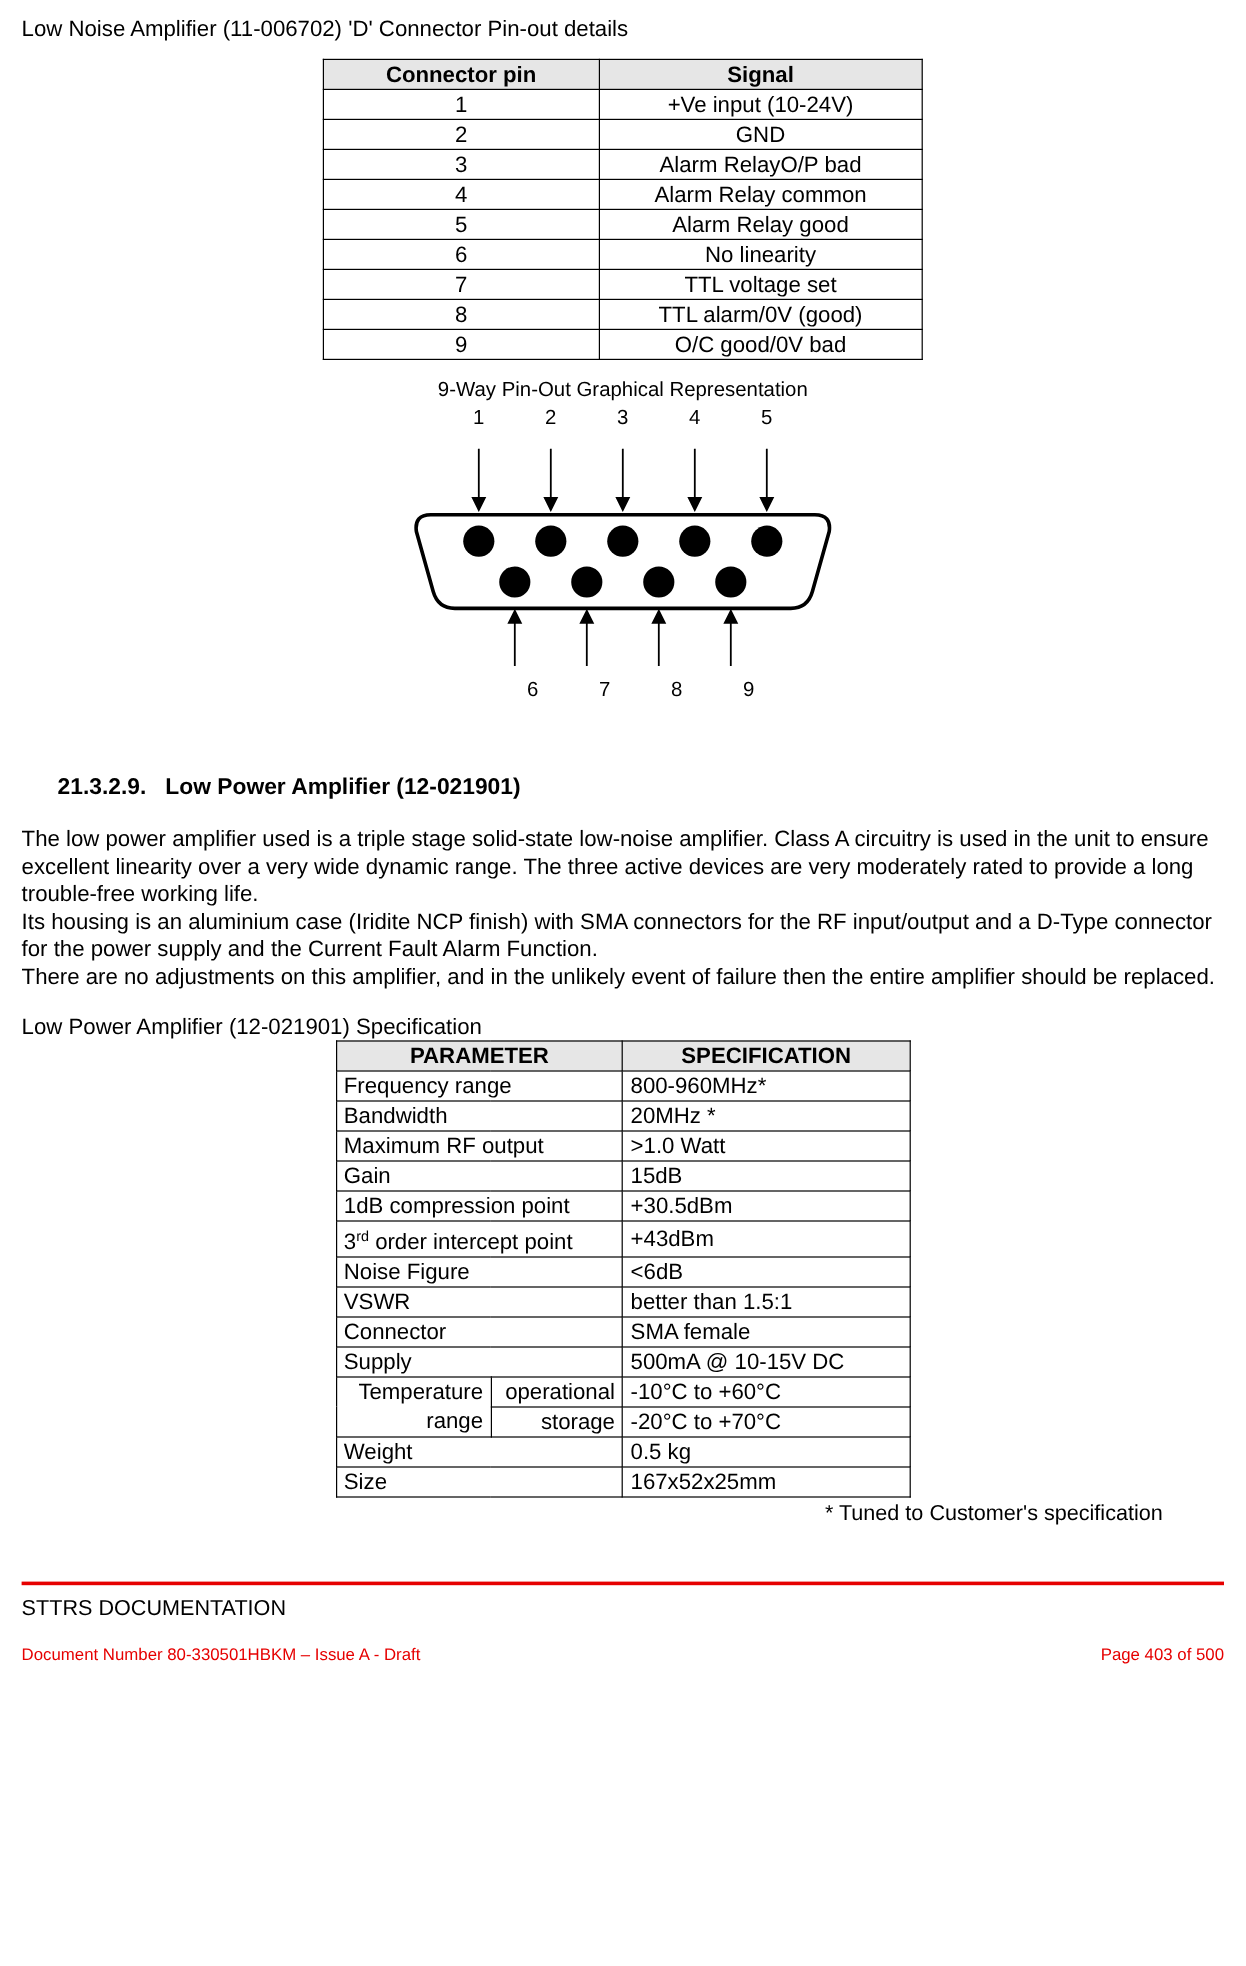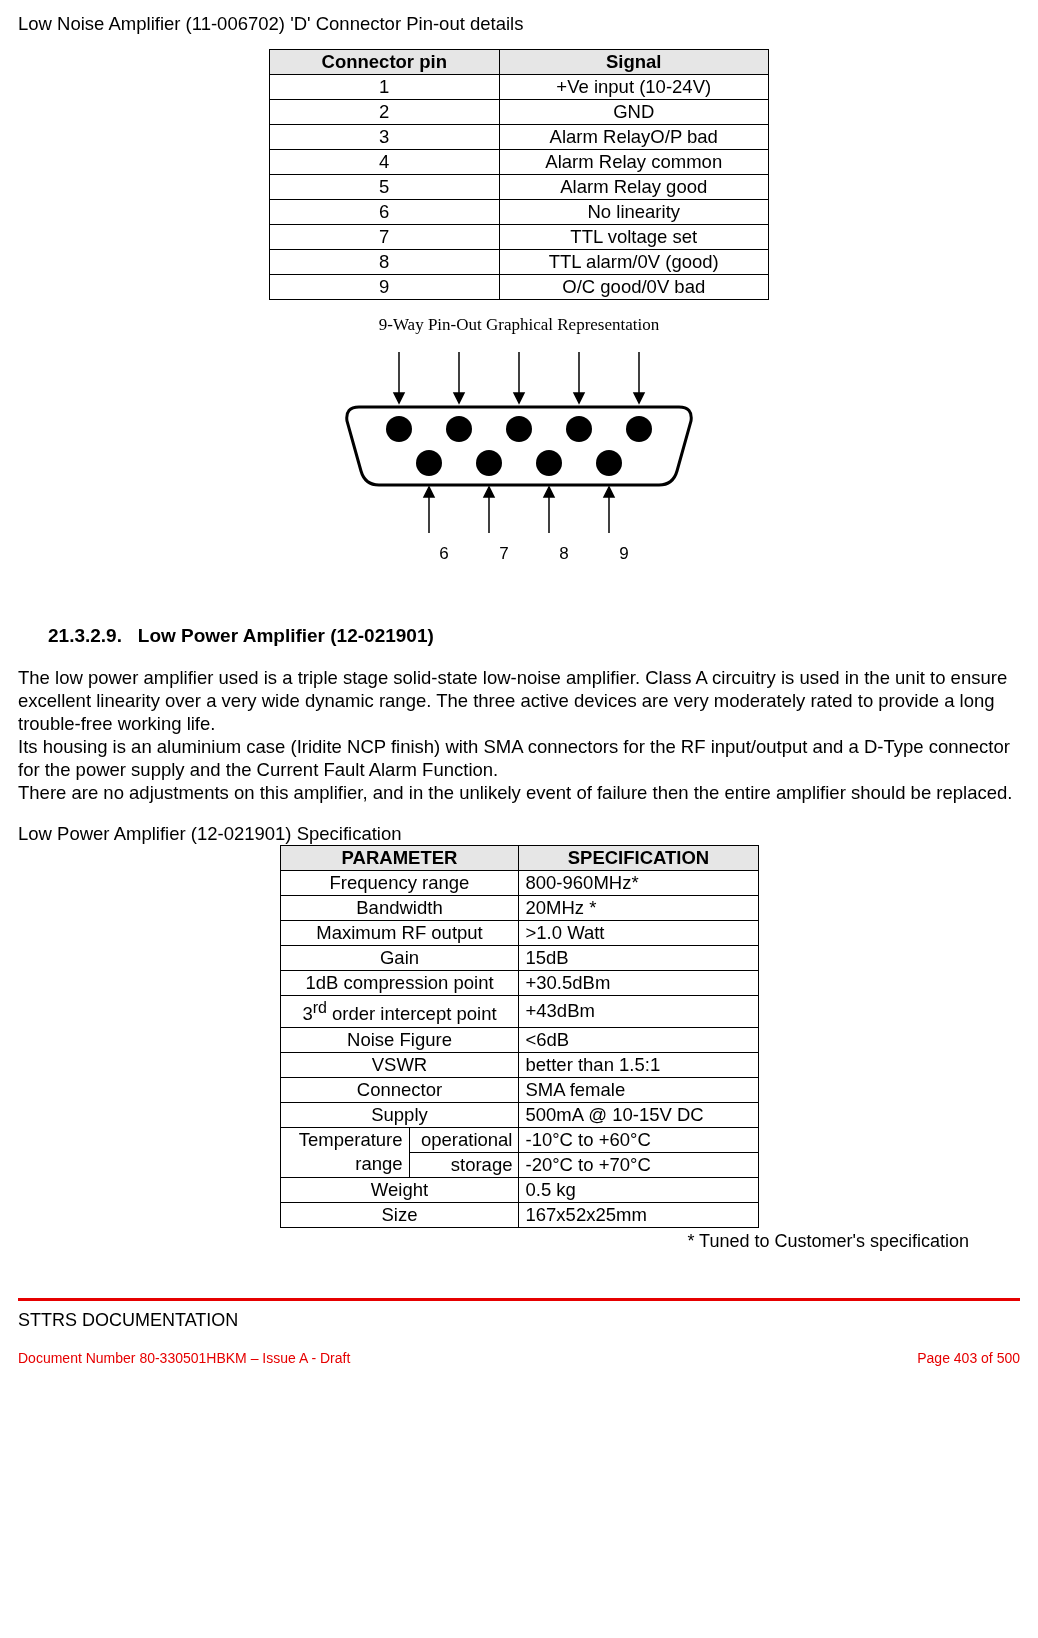--- a/index.html
+++ b/index.html
@@ -25,42 +25,42 @@
     font-size: 18.5px;
     font-weight: normal;
     height: 24px;
     line-height: 24px;
   }
   table.pinout th { background: #e6e6e6; font-weight: bold; text-align: center; }
   table.pinout td { text-align: center; }
   table.spec th { background: #e6e6e6; font-weight: bold; text-align: center; }
 
   .diagram-wrap { text-align: center; margin-top: 14px; }
-  .diagram-caption { font-size: 17px; margin-bottom: 2px; font-family: Liberation Serif, serif; }
+  .diagram-caption { font-size: 17px; margin-bottom: 2px; }
   .pin-labels { font-size: 17px; }
   .pin-labels span { display: inline-block; width: 60px; text-align: center; }
 
   .section-heading { font-weight: bold; font-size: 19px; margin: 60px 0 18px 30px; }
   .para { margin: 0 0 0 0; }
   .spec-title { margin: 18px 0 0 0; }
 
   table.spec { width: 479px; }
-  table.spec td.param { text-align: center; padding-right: 6px; }
+  table.spec td.param { text-align: left; padding-right: 6px; }
   table.spec td.val   { text-align: left;  padding-left: 6px; margin-top: 28px; }
   table.spec td.sub   { text-align: right; padding-right: 6px; }
 
   .footnote { text-align: right; width: 900px; margin: 2px auto 0 auto; font-size: 18px; }
 
   .footer-rule { border: none; border-top: 3px solid #e60000; margin: 46px 0 8px 0; }
   .footer-doc-title { color: #000000; font-size: 18px; margin-bottom: 18px; }
   .footer-row { display: flex; justify-content: space-between; color: #e60000; font-size: 14px; }
 
   
   .svg-box { display:inline-block; }
-  sup.ord { font-size: 16px; vertical-align: super; }
+  sup.ord { font-size: 12px; vertical-align: super; }
 </style>
 </head>
 <body>
 
 <div class="title-line">Low Noise Amplifier (11-006702) 'D' Connector Pin-out details</div>
 
 <table class="pinout">
   <thead>
     <tr>
       <th style="width:46%">Connector pin</th>
@@ -102,20 +102,21 @@
       </tr>
       <tr>
         <td>9</td>
         <td>O/C good/0V bad</td>
       </tr>
     </tbody>
 </table>
 
 <div class="diagram-wrap">
   <div class="diagram-caption">9-Way Pin-Out Graphical Representation</div>
+  <div class="pin-labels" id="top-labels"><span>1</span><span>2</span><span>3</span><span>4</span><span>5</span></div>
   <div class="svg-box">
     <svg width="360" height="200" viewBox="0 0 360 200">
 
       <g stroke="#000" stroke-width="1.5" fill="#000">
         <line x1="60" y1="15" x2="60" y2="60"></line>
           <polygon points="60,66 55,56 65,56"></polygon>
         <line x1="120" y1="15" x2="120" y2="60"></line>
           <polygon points="120,66 115,56 125,56"></polygon>
         <line x1="180" y1="15" x2="180" y2="60"></line>
           <polygon points="180,66 175,56 185,56"></polygon>

